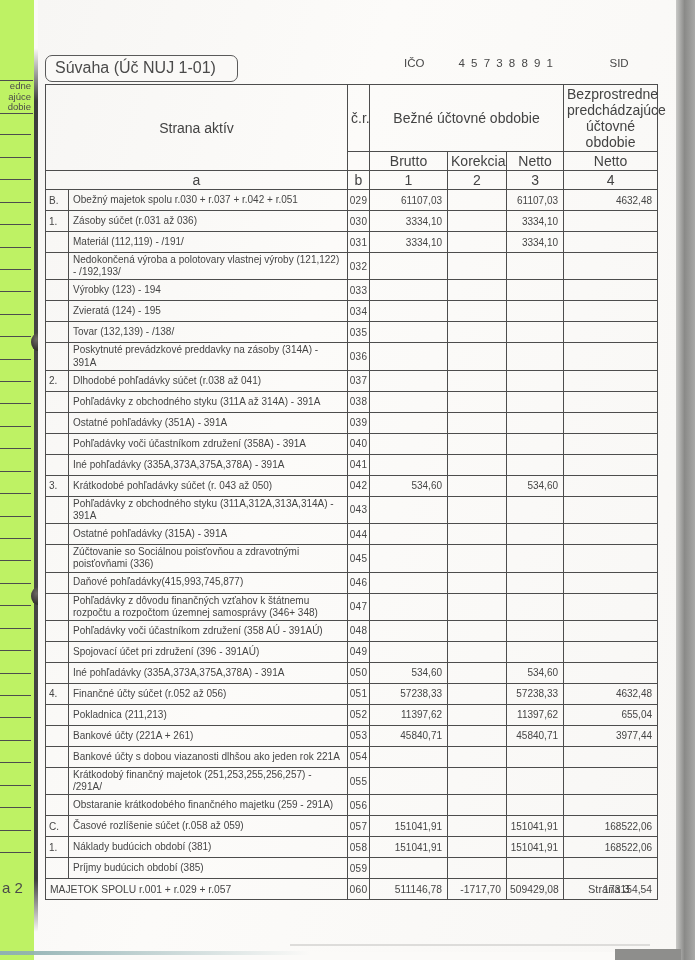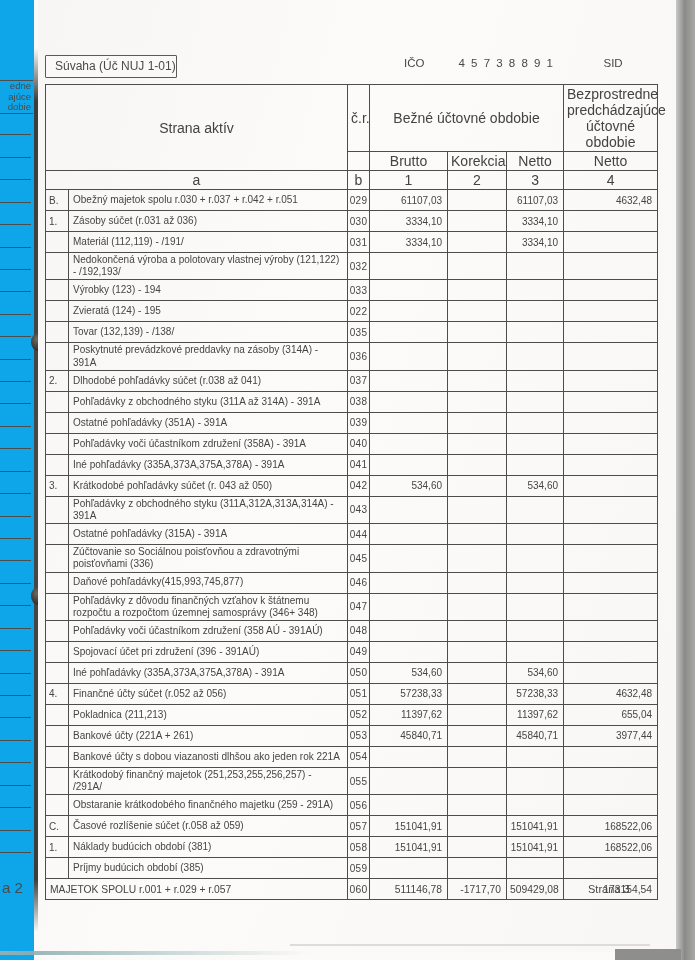--- a/index.html
+++ b/index.html
@@ -3,21 +3,21 @@
 <meta charset="utf-8">
 <style>
   html,body{margin:0;padding:0;}
   body{
     width:695px;height:960px;position:relative;overflow:hidden;
     background:#fbfaf8;
     font-family:"Liberation Sans", sans-serif;
     color:#454545;
   }
   
-  .prev-strip{position:absolute;left:0;top:0;width:34px;height:960px;background:#0ea5e9;}
+  .prev-strip{position:absolute;left:0;top:0;width:34px;height:960px;background:#bef264;}
   .prev-head{
     position:absolute;left:0;top:80px;width:31px;height:32px;
     border-top:1px solid #4d4d4d;border-bottom:1px solid #4d4d4d;
     font-size:9.5px;line-height:10.5px;text-align:right;padding-right:2px;color:#4a4a4a;
   }
   .prev-cells{position:absolute;left:0;top:113px;width:31px;height:740px;display:flex;flex-direction:column;}
   .prev-cells .pcell{flex:1;border-bottom:1px solid #4d4d4d;}
   .prev-footer{position:absolute;left:2px;top:879px;font-size:15px;color:#4a4a4a;}
   
   .page-edge{
@@ -31,27 +31,27 @@
   }
   .blob-1{left:31px;top:333px;}
   .blob-2{left:31px;top:587px;}
   
   .main-page{
     position:absolute;left:38px;top:0;width:638px;height:952px;
     background:linear-gradient(105deg,#f7f6f4,#fcfbf9 40%,#f8f7f5);
   }
   .title-box{
     position:absolute;left:7px;top:55px;
-    border:1px solid #5a5a5a;border-radius:1px;
-    padding:3px 0 4px 9px;font-size:12px;color:#4a4a4a;background:#faf9f7;
+    border:1px solid #5a5a5a;border-radius:7px;
+    padding:3px 21px 4px 9px;font-size:16px;color:#4a4a4a;background:#faf9f7;
   }
   .ico-row{position:absolute;left:366px;top:57px;display:flex;align-items:baseline;font-size:11.5px;color:#474747;gap:25px;}
   .ico-label{margin-right:9px;}
   .ico-value{letter-spacing:1.5px;}
-  .sid-label{margin-left:24px;}
+  .sid-label{margin-left:30px;}
   
   table.stable{
     position:absolute;left:7px;top:84px;width:612px;
     border-collapse:collapse;table-layout:fixed;
     font-size:10px;color:#454545;background:transparent;
   }
   .stable th,.stable td{border:1px solid #4d4d4d;padding:1px 3px;font-weight:normal;vertical-align:middle;}
   .stable thead th{font-size:14px;text-align:center;color:#434343;}
   tr.h1{height:44px;}
   tr.h2{height:19px;}
@@ -218,21 +218,21 @@
     <td class="c-cr">033</td>
     <td class="c-val"></td>
     <td class="c-val"></td>
     <td class="c-val"></td>
     <td class="c-val"></td>
   </tr>
 
   <tr>
     <td class="c-num"></td>
     <td class="c-label">Zvieratá (124) - 195</td>
-    <td class="c-cr">022</td>
+    <td class="c-cr">034</td>
     <td class="c-val"></td>
     <td class="c-val"></td>
     <td class="c-val"></td>
     <td class="c-val"></td>
   </tr>
 
   <tr>
     <td class="c-num"></td>
     <td class="c-label">Tovar (132,139) - /138/</td>
     <td class="c-cr">035</td>

